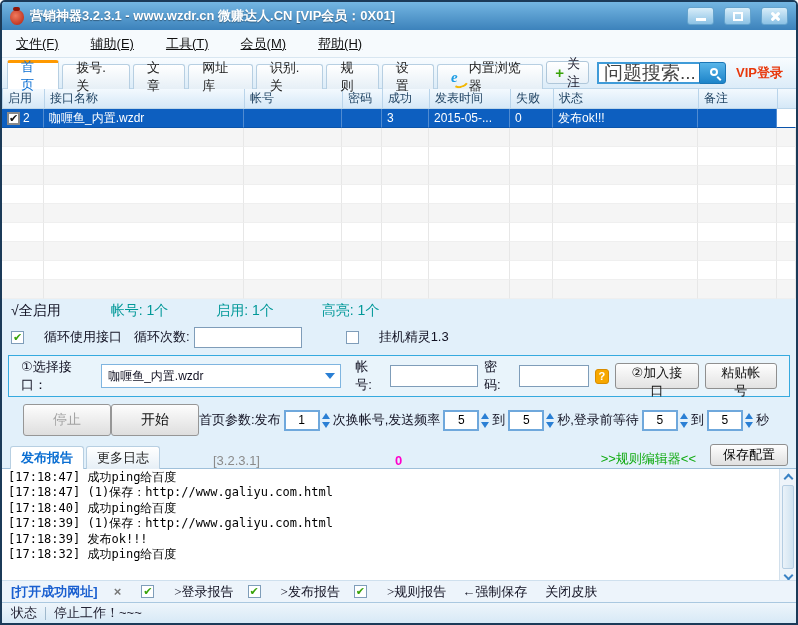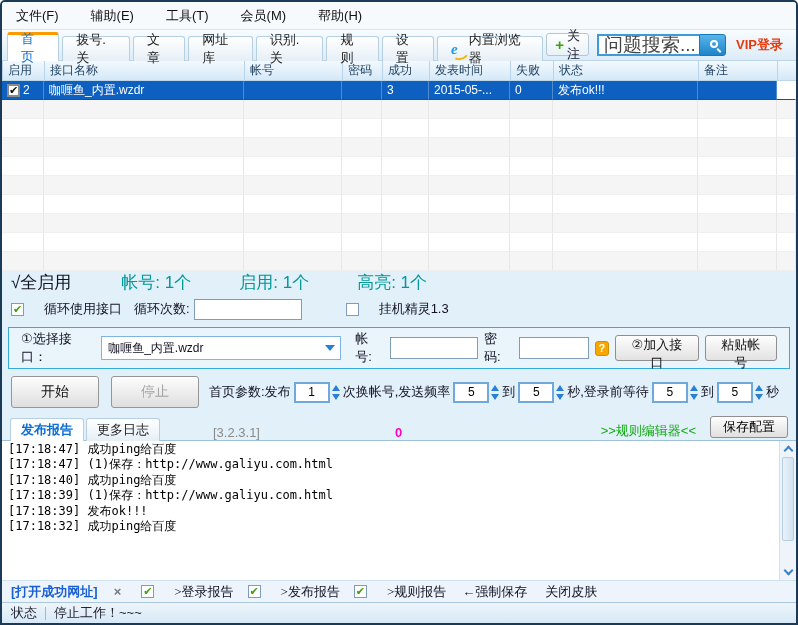--- a/index.html
+++ b/index.html
@@ -23,21 +23,21 @@
   .ic-min { width:10px; height:3px; background:#fff; margin-top:6px; }
   .ic-max { width:10px; height:9px; border:2px solid #fff; }
   .ic-close { position:relative; width:11px; height:11px; }
   .ic-close::before,.ic-close::after { content:""; position:absolute; left:5px; top:0; width:3px; height:11px;
             background:#fff; border-radius:1px; }
   .ic-close::before { transform:rotate(45deg); } .ic-close::after { transform:rotate(-45deg); }
 
   
   .menubar { height:28px; background:#f6fafd; border-bottom:1px solid #d8e6f1; display:flex; align-items:center;
              padding:0 14px; gap:32px; font-size:13px; color:#111; flex:none; }
-  .menubar span { cursor:default; }
+  .menubar span { cursor:default;text-decoration:underline; }
 
   
   .tabstrip { height:31px; background:linear-gradient(#f8fcff,#dcecf8); border-bottom:1px solid #bcd6ea;
               display:flex; align-items:flex-end; padding:0 5px; flex:none; }
   .tab { height:25px; display:flex; align-items:center; gap:4px; padding:0 13px;
          background:linear-gradient(#ffffff,#e6eff6); border:1px solid #b7cfe2; border-bottom:none;
          border-radius:3px 3px 0 0; margin-right:3px; font-size:13px; color:#222; position:relative; top:1px; }
   .tab.active { background:#fff; border-top:3px solid #ff9900; color:#0a6ed2; height:29px; z-index:2; }
   .ie-ico { position:relative; width:15px; height:15px; font-family:"Liberation Serif", serif;
             font-style:italic; font-weight:bold; font-size:15px; line-height:14px; color:#1b9ce4; }
@@ -73,21 +73,21 @@
   .trow.sel { background:#0d5fc0; color:#fff; }
   .trow.sel .cell { border-right:1px solid rgba(255,255,255,.28); border-bottom:1px solid #0a54ab; }
   .trow.sel .c9 { background:#fff; }
   .cb { width:13px; height:13px; background:#fff; border:1px solid #7f9db9; display:inline-flex; align-items:center;
         justify-content:center; font-size:11px; line-height:1; color:#3aa30a; flex:none; }
   .cb.checked::after { content:"✔"; }
   .cb.dark { border:2px solid #8a8a8a; color:#111; }
   .rowid { margin-left:3px; }
 
   
-  .counts { height:23px; display:flex; align-items:center; padding:0 9px; font-size:17px; color:#112; flex:none; }
+  .counts { height:23px; display:flex; align-items:center; padding:0 9px; font-size:14px; color:#112; flex:none; }
   .counts .teal { color:#009898; }
   .counts .m1 { margin-left:22px;padding-left:28px; } .counts .m2 { margin-left:48px; } .counts .m3 { margin-left:48px; }
   .looprow { height:30px; display:flex; align-items:center; padding:0 9px; font-size:13px; color:#112; flex:none; }
   .cbgroup { display:flex; align-items:center; gap:20px; }
   .loop-count-label { margin-left:12px; }
   .loop-count-input { width:108px; height:21px; border:1px solid #7f9db9; margin-left:4px; padding:0 4px; }
   .hang { margin-left:44px; }
 
   
   .panel { margin:3px 6px 0; height:42px; border:1px solid #35aadf; background:#e9f4fb; display:flex;
@@ -102,21 +102,21 @@
   .help-badge { width:15px; height:15px; background:#f7a800; border:1px solid #d88c00; border-radius:3px;
                 color:#fff; font-weight:bold; font-size:11px; display:flex; align-items:center; justify-content:center; }
   .btn { height:26px; padding:0 10px; background:linear-gradient(#fefefe,#e2e2e2); border:1px solid #8f8f8f;
          border-radius:3px; font-size:13px; color:#111; font-family:inherit; }
 
   
   .actions { height:46px; display:flex; align-items:center; padding:0 9px; font-size:13px; color:#112; flex:none; }
   .bigbtn { width:88px; height:32px; background:linear-gradient(#fdfdfd,#dedede); border:1px solid #969696;
             border-radius:3px; font-size:14px; color:#111; font-family:inherit; }
   .bigbtn.disabled { color:#a3a3a3; margin-left:12px; }
-  .param-label { margin-left:10px; white-space:nowrap; }
+  .param-label { margin-left:0; white-space:nowrap; }
   .spin { display:flex; align-items:center; margin:0 3px; }
   .spin input { width:36px; height:21px; border:2px solid #6fa8dc; text-align:center; font-size:12px; outline:none; }
   .arrs { display:flex; flex-direction:column; gap:3px; margin-left:2px; }
   .arr-up { width:0; height:0; border-left:4px solid transparent; border-right:4px solid transparent;
             border-bottom:6px solid #2a7fd4; }
   .arr-dn { width:0; height:0; border-left:4px solid transparent; border-right:4px solid transparent;
             border-top:6px solid #2a7fd4; }
 
   
   .logtabs { height:25px; display:flex; align-items:flex-end; padding:0 8px; font-size:13px; flex:none; position:relative; }
@@ -155,20 +155,33 @@
   
   .statusbar { height:21px; background:linear-gradient(#eef5fb,#d7e9f6); border-top:1px solid #aac8e0;
                display:flex; align-items:center; padding:0 9px; gap:8px; font-size:13px; color:#223; flex:none; }
   .vsep { width:1px; height:13px; background:#9fb8cc; }
 </style>
 </head>
 <body>
 
 <div class="window">
 
+  <div class="titlebar">
+    <span class="appicon"></span>
+    <span class="title">营销神器3.2.3.1 - www.wzdr.cn 微赚达人.CN [VIP会员：0X01]</span>
+    <span class="winbtn">
+        <span class="ic-min"></span>
+      </span>
+    <span class="winbtn">
+        <span class="ic-max"></span>
+      </span>
+    <span class="winbtn">
+        <span class="ic-close"></span>
+      </span>
+  </div>
 
   <div class="menubar">
     <span>文件(F)</span>
     <span>辅助(E)</span>
     <span>工具(T)</span>
     <span>会员(M)</span>
     <span>帮助(H)</span>
   </div>
 
   <div class="tabstrip">
@@ -381,22 +394,22 @@
     <span class="lab-acct">帐号:</span>
     <input class="fld acct" value="" style="">
     <span>密码:</span>
     <input class="fld pwd" value="" style="">
     <span class="help-badge">?</span>
     <button class="btn">②加入接口</button>
     <button class="btn">粘贴帐号</button>
   </div>
 
   <div class="actions">
+    <button class="bigbtn disabled">停止</button>
     <button class="bigbtn">开始</button>
-    <button class="bigbtn disabled">停止</button>
     <span class="param-label">首页参数:发布</span>
     <span class="spin">
       <input value="1" style="">
       <span class="arrs">
           <span class="arr-up"></span>
           <span class="arr-dn"></span>
         </span>
     </span>
     <span>次换帐号,发送频率</span>
     <span class="spin">

